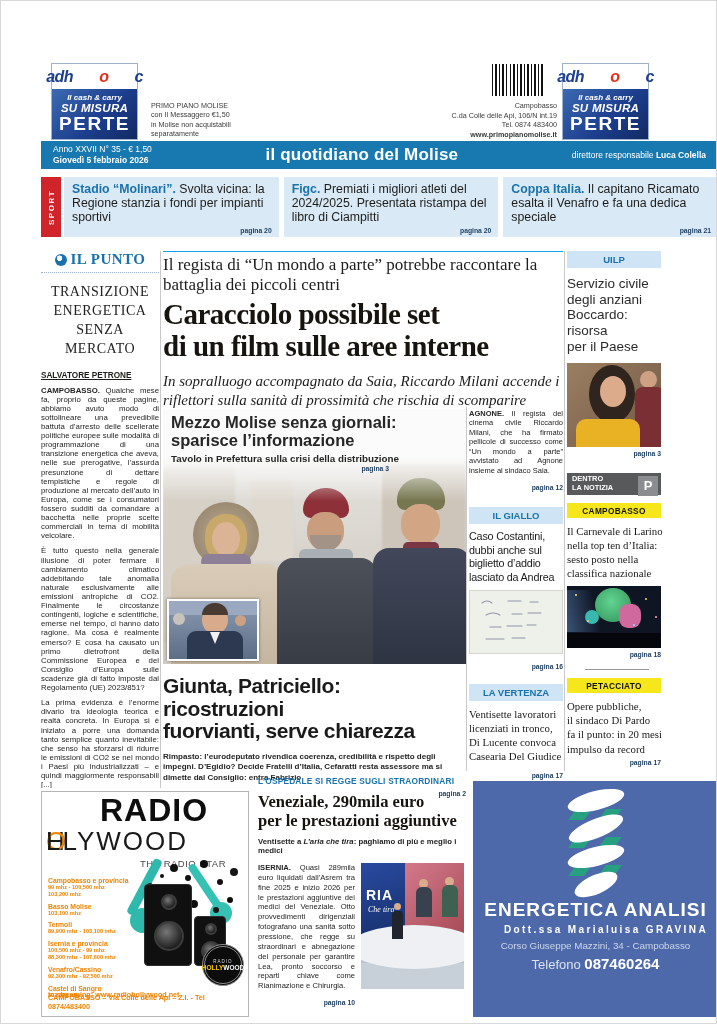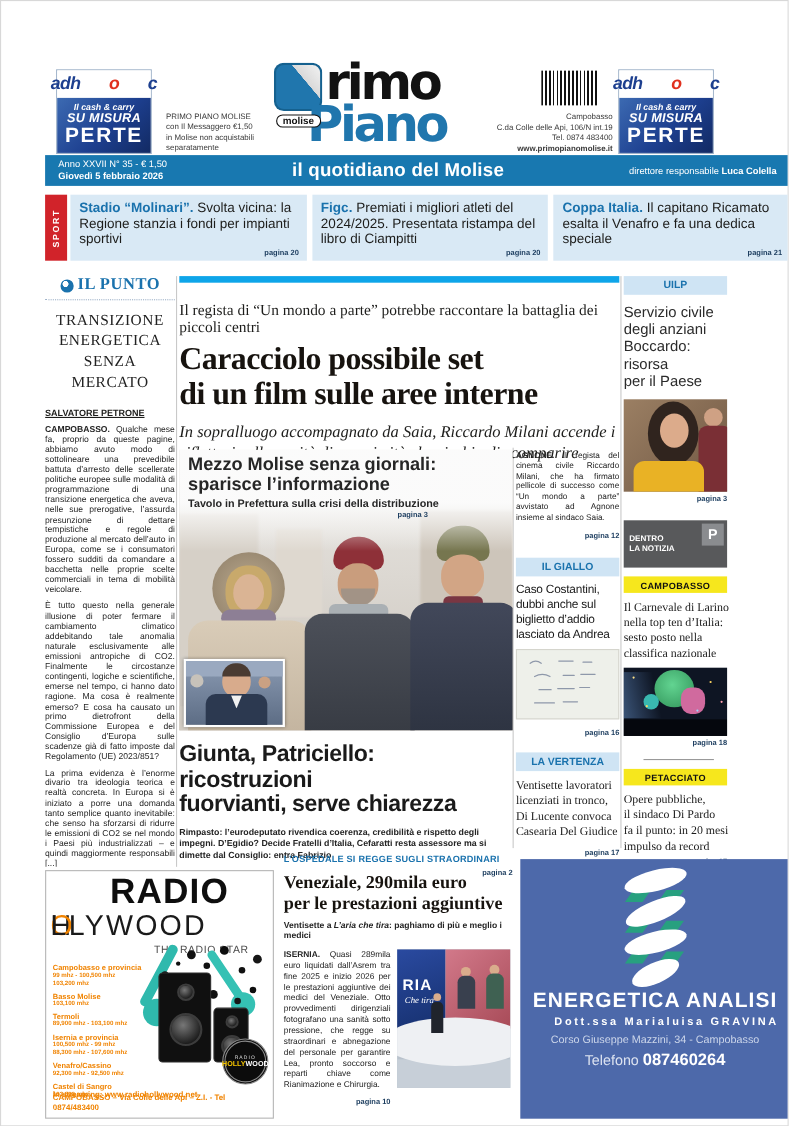--- a/index.html
+++ b/index.html
@@ -63,21 +63,21 @@
               border-bottom:1px dotted #9db1c8;padding-bottom:4px;}
   .punto-icon{width:12px;height:12px;border-radius:50%;background:radial-gradient(circle at 38% 35%,#fff 0 2.5px,#1a72ad 3px);}
   .punto-title{font-family:"Liberation Serif",serif;font-size:14px;letter-spacing:.5px;line-height:1.35;
                text-align:center;margin-top:10px;color:#222;}
   .punto-byline{font-size:8.2px;font-weight:bold;text-decoration:underline;margin-top:12px;}
   .punto-body p{font-size:7.8px;line-height:1.17;text-align:justify;margin-top:6px;color:#242424;hyphens:auto;}
   .punto-body .lead{font-weight:bold;}
 
   
   .center{position:absolute;left:162px;top:250px;width:400px;height:537px;}
-  .kicker{font-family:"Liberation Serif",serif;font-size:14px;border-top:6px solid #0ea5e9;padding-top:18px;color:#1d1d1b;}
+  .kicker{font-family:"Liberation Serif",serif;font-size:17px;border-top:1px solid #0ea5e9;padding-top:3px;color:#1d1d1b;}
   .main-hl{font-family:"Liberation Serif",serif;font-weight:bold;font-size:29px;line-height:1.1;
            letter-spacing:-.5px;color:#17130f;margin-top:4px;}
   .main-deck{font-family:"Liberation Serif",serif;font-style:italic;font-size:15px;line-height:1.28;margin-top:9px;}
 
   .photo{position:absolute;left:0;top:158px;width:303px;height:255px;overflow:hidden;
          background:linear-gradient(180deg,#e9e7e3 0%,#dcd8d2 45%,#c9c3ba 100%);}
   .bld{position:absolute;filter:blur(1px);}
   .ph-overlay{position:absolute;left:0;top:0;right:0;height:92px;padding:5px 8px 0;
               background:linear-gradient(rgba(252,252,252,.95) 52%,rgba(252,252,252,0));z-index:5;}
   .ph-title{font-size:16.5px;font-weight:bold;line-height:1.08;color:#262626;}
@@ -106,21 +106,21 @@
   .mt16{margin-top:16px;}
 
   
   .rcol{position:absolute;left:566px;top:250px;width:100px;}
   .rcol .secbar{width:94px;}
   .uilp-hl{font-size:13.5px;line-height:1.16;margin-top:8px;color:#2b2b2b;}
   .uilp-photo{width:94px;height:84px;margin-top:9px;position:relative;overflow:hidden;
               background:linear-gradient(135deg,#9b7f63,#6f5743);}
   .uilp-photo div{position:absolute;}
   .rcol .pg{width:94px;margin-top:3px;}
-  .dentro{margin-top:16px;width:94px;height:43px;background:#58595b;color:#fff;display:flex;align-items:center;
+  .dentro{margin-top:16px;width:94px;height:22px;background:#58595b;color:#fff;display:flex;align-items:center;
           font-size:7.4px;font-weight:bold;line-height:1.2;padding:0 5px;position:relative;}
   .p-logo{position:absolute;right:3px;top:3px;width:20px;height:20px;background:#8a8c8f;color:#fff;
           display:flex;align-items:center;justify-content:center;font-size:13px;font-weight:bold;}
   .ybar{margin-top:8px;width:94px;background:#f6e71d;color:#111;font-weight:bold;font-size:8.3px;
         text-align:center;padding:2.5px 0;letter-spacing:.3px;}
   .trip-hl,.pet-hl{font-family:"Liberation Serif",serif;font-size:10.8px;line-height:1.3;margin-top:6px;color:#1a1a1a;width:96px;}
   .carnival{width:94px;height:62px;margin-top:6px;position:relative;overflow:hidden;background:#0e1523;}
   .carnival div{position:absolute;}
   .rdiv{width:64px;border-top:1px solid #999;margin:11px auto 2px;}
 
@@ -187,28 +187,20 @@
       <div class="adhoc-l2">SU MISURA</div>
       <div class="adhoc-l3">PERTE</div>
     </div>
   </div>
 
   <div class="supplement pre">PRIMO PIANO MOLISE
 con Il Messaggero €1,50
 in Molise non acquistabili
 separatamente</div>
 
-  <div class="logo">
-    <div class="logo-row">
-      <div class="logo-sq"></div>
-      <div class="logo-word logo-top">rimo</div>
-    </div>
-    <div class="logo-word logo-bottom">Piano</div>
-    <div class="logo-region">molise</div>
-  </div>
 
   <div class="barcode"></div>
 
   <div class="contact">
     <div>Campobasso</div>
     <div>C.da Colle delle Api, 106/N int.19</div>
     <div>Tel. 0874 483400</div>
     <div class="w">www.primopianomolise.it</div>
     <div>info@primopianomolise.it</div>
   </div>

